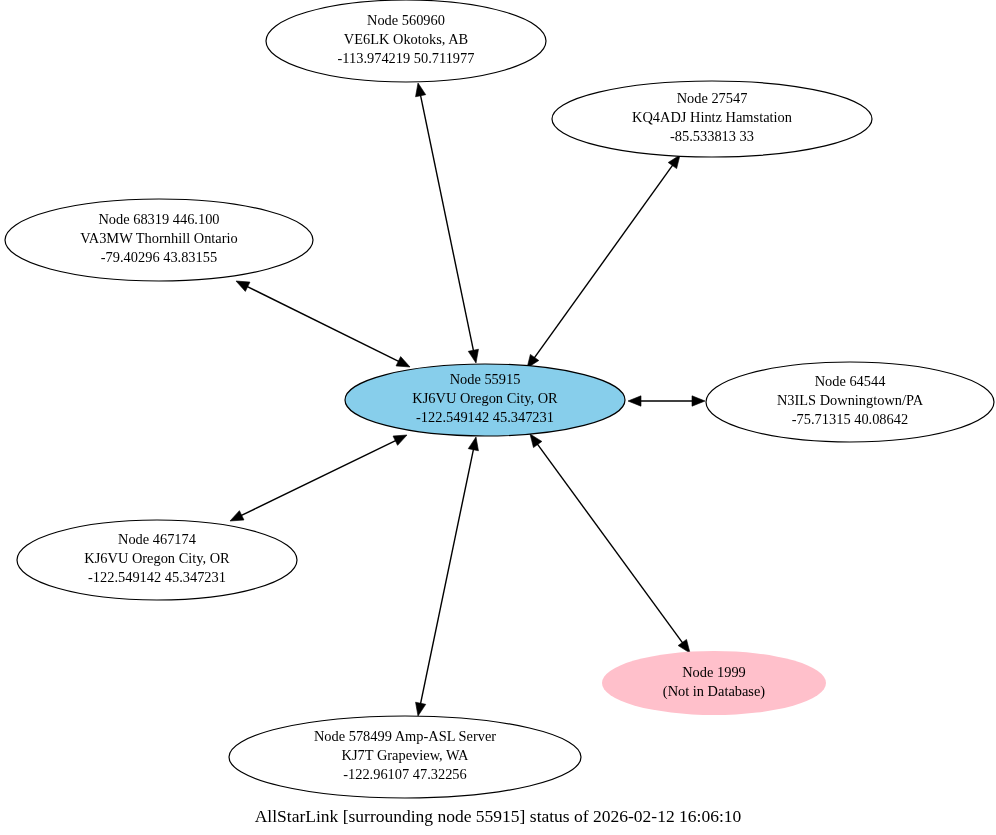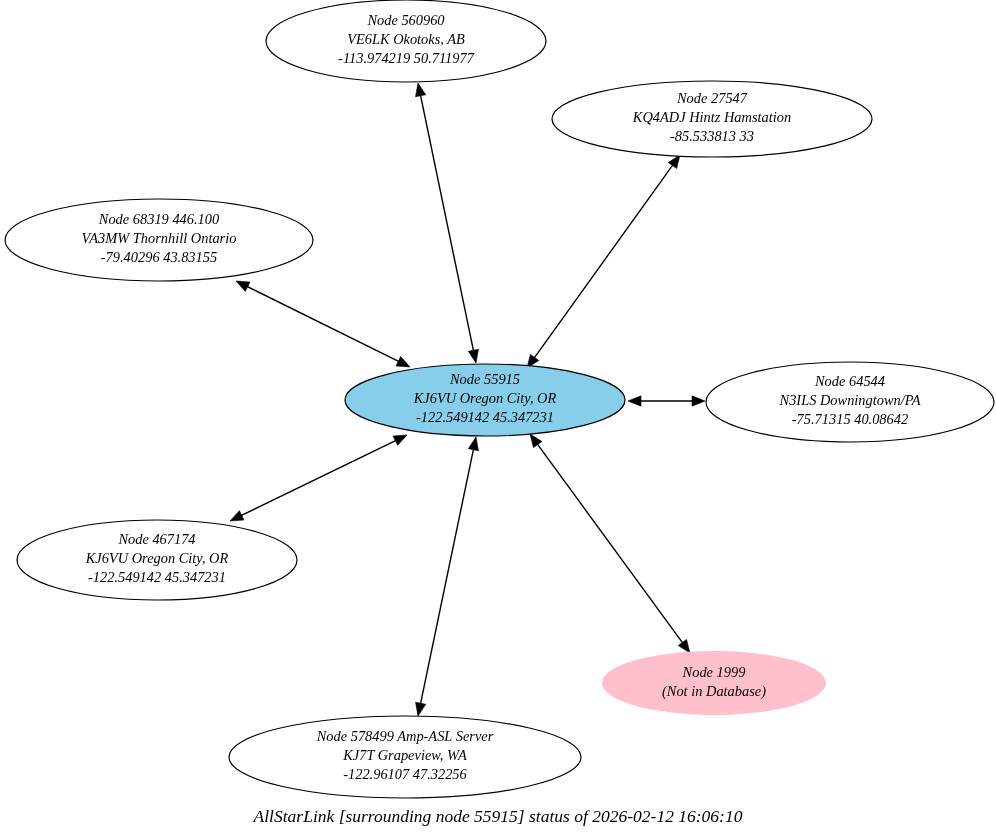--- a/index.html
+++ b/index.html
@@ -12,21 +12,20 @@
     width: 996px;
     height: 835px;
     font-family: "Liberation Serif", "DejaVu Serif", serif;
     color: #000000;
     overflow: hidden;
   }
   #graph-root {
     position: relative;
     width: 996px;
     height: 713px;
-    font-style: italic;
   }
   svg#graph-canvas {
     display: block;
     width: 996px;
     height: 835px;
   }
   .node-ellipse {
     stroke: #000000;
     stroke-width: 1.2;
   }

